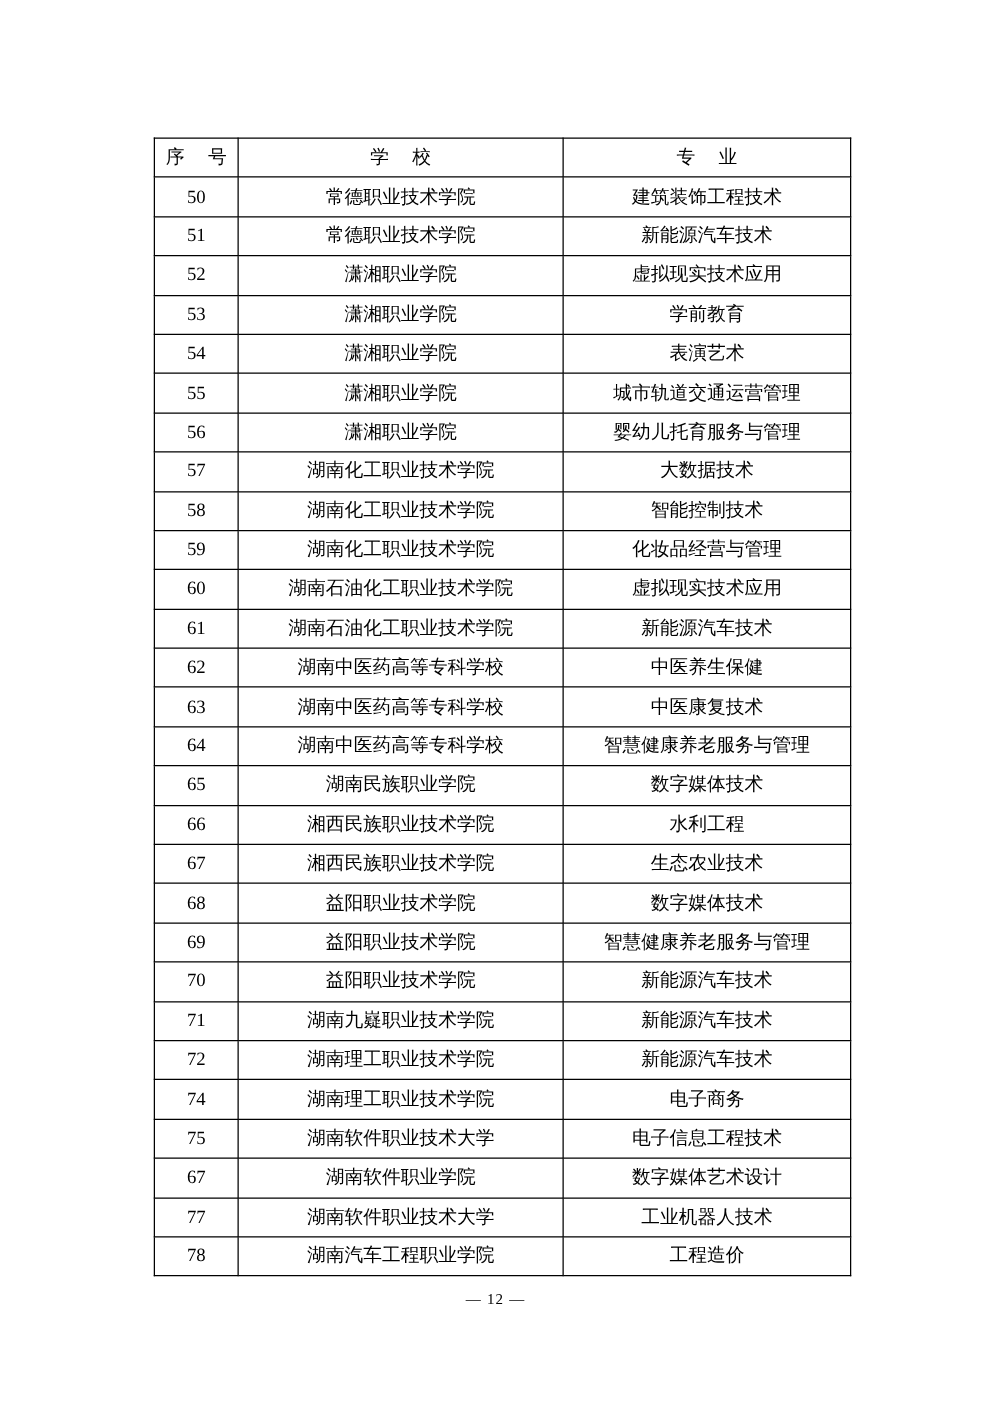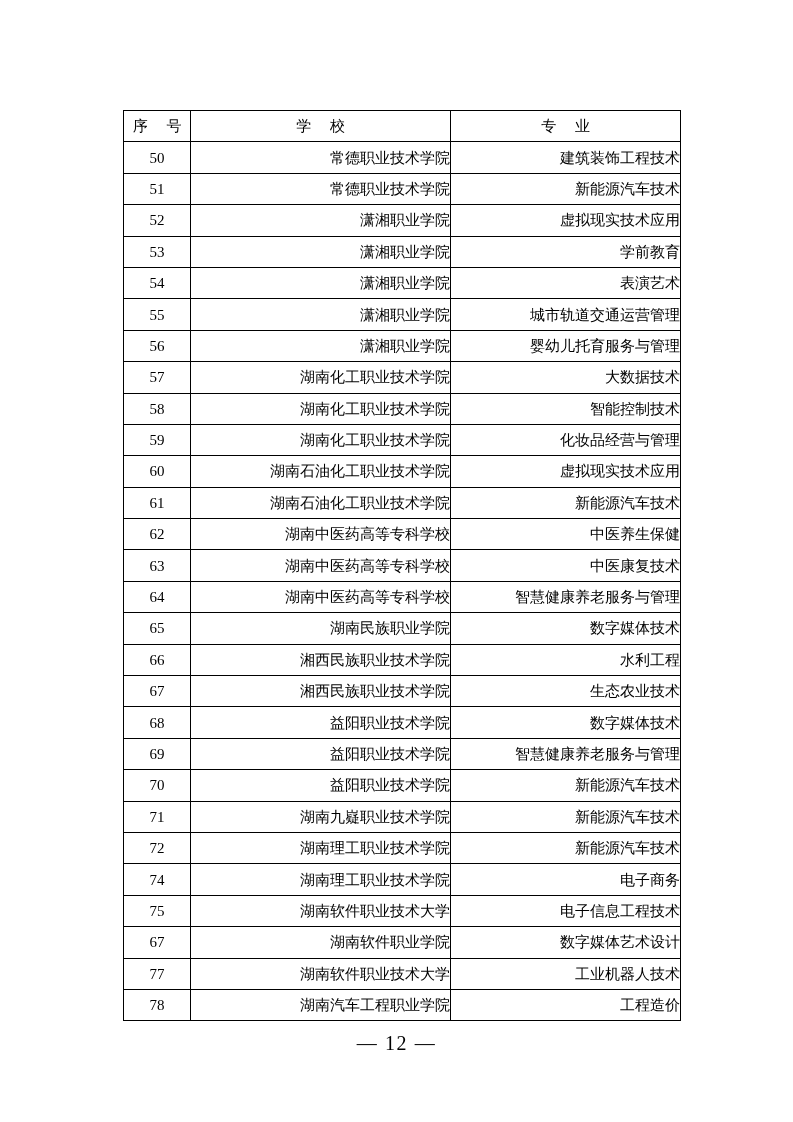--- a/index.html
+++ b/index.html
@@ -52,36 +52,36 @@
     font-size: 15px;
     letter-spacing: 0.5em;
     text-indent: 0.5em;
   }
   td.cell-num {
     text-align: center;
     font-size: 15px;
     margin-top: 32px;
   }
   td.cell-school {
-    text-align: right;
+    text-align: center;
     padding-left: 22px;
     font-size: 15px;
   }
   td.cell-major {
-    text-align: right;
+    text-align: center;
     padding-left: 10px;
     font-size: 15px;
   }
   .page-number {
     position: absolute;
     left: 0;
     width: 793px;
     top: 1032px;
     text-align: center;
-    font-size: 20px;
+    font-size: 12px;
     letter-spacing: 0.08em;
   }
 </style>
 </head>
 <body>
 
 <div class="page">
 
   <div class="table-wrap">
     <table class="doc-table">

